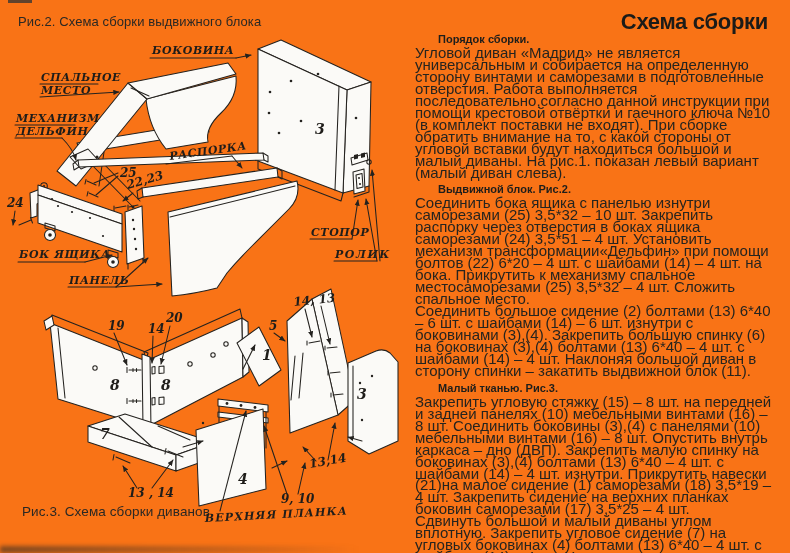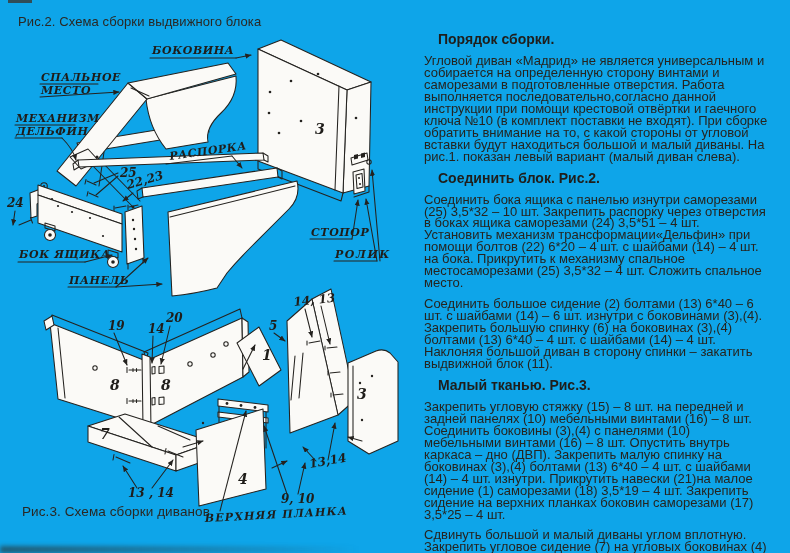--- a/index.html
+++ b/index.html
@@ -1,46 +1,47 @@
 <!DOCTYPE html>
 <html><head>
 <meta charset="utf-8">
 <style>
   html,body{margin:0;padding:0;background:#e8e6e2;}
-  .page{position:relative;width:790px;height:553px;background:#0ea5e9;overflow:hidden;
+  .page{position:relative;width:790px;height:553px;background:#f97316;overflow:hidden;
         font-family:"Liberation Sans",sans-serif;color:#24221f;}
   .caption{position:absolute;font:13px "Liberation Sans",sans-serif;color:#2a2824;letter-spacing:.1px;}
   .fig2-cap{left:18px;top:14px;}
   .fig3-cap{left:22px;top:504px;font-size:13.5px;}
   .doc-title{position:absolute;top:9px;right:22px;font:bold 22px "Liberation Sans",sans-serif;
              color:#1c1b18;letter-spacing:-.3px;}
   .text-col{position:absolute;left:415px;top:33px;width:362px;}
-  .text-col h3{margin:5px 0 1px;font-size:14px;line-height:13px;color:#1f1e1b;padding-left:23px;}
+  .text-col h3{margin:5px 0 1px;font-size:11px;line-height:13px;color:#1f1e1b;padding-left:23px;}
   .text-col section:first-child h3{margin-top:0;}
-  .text-col p{margin:9px;font-size:13px;line-height:11.95px;color:#26241f;}
+  .text-col p{margin:0;font-size:15px;line-height:11.95px;color:#26241f;}
   .scan-mark{position:absolute;left:8px;top:0;width:24px;height:3px;background:#3a3733;opacity:.8;}
   .scan-smudge{position:absolute;left:0;bottom:0;width:360px;height:7px;
         background:linear-gradient(to right, rgba(45,42,38,.6), rgba(45,42,38,0));filter:blur(2px);}
   svg.diagrams{position:absolute;left:0;top:0;}
   .ln{fill:none;stroke:#24221f;stroke-width:1.05;stroke-linejoin:round;stroke-linecap:round;}
   .fc{fill:#fbfaf7;stroke:#24221f;stroke-width:1.05;stroke-linejoin:round;}
   .dt{fill:#24221f;stroke:none;}
   .hw{font:italic 600 11px "DejaVu Serif",serif;fill:#1f1d1a;letter-spacing:.6px;}
   .hw-lg{font:italic 600 14px "DejaVu Serif",serif;fill:#1f1d1a;}
   .hw-num{font:italic 600 12px "DejaVu Serif",serif;fill:#1f1d1a;}
 </style>
 </head>
 <body>
 
 <div class="page">
 
   <div class="scan-mark"></div>
 
   <div class="caption fig2-cap">Рис.2. Схема сборки выдвижного блока</div>
   <div class="caption fig3-cap">Рис.3. Схема сборки диванов.</div>
+  <div class="doc-title">Схема сборки</div>
 
   <svg class="diagrams" width="412" height="553" viewBox="0 0 412 553" xmlns="http://www.w3.org/2000/svg">
     <defs>
       <marker id="ah" viewBox="0 0 8 8" markerWidth="7" markerHeight="7" refX="6.5" refY="3" orient="auto" markerUnits="userSpaceOnUse">
         <path d="M0,0 L7,3 L0,6 Z" fill="#24221f"></path>
       </marker>
     </defs>
 
     <g>
 
@@ -312,21 +313,21 @@
       </g>
     </g>
   </svg>
 
   <div class="text-col">
     <section>
       <h3>Порядок сборки.</h3>
       <p>Угловой диван «Мадрид» не является универсальным и собирается на определенную сторону винтами и саморезами в подготовленные отверстия. Работа выполняется последовательно,согласно данной инструкции при помощи крестовой отвёртки и гаечного ключа №10 (в комплект поставки не входят). При сборке обратить внимание на то, с какой стороны от угловой вставки будут находиться большой и малый диваны. На рис.1. показан левый вариант (малый диван слева).</p>
     </section>
     <section>
-      <h3>Соединить блок. Рис.2.</h3>
+      <h3>Выдвижной блок. Рис.2.</h3>
       <p>Соединить бока ящика с панелью изнутри саморезами (25) 3,5*32 – 10 шт. Закрепить распорку через отверстия в боках ящика саморезами (24) 3,5*51 – 4 шт. Установить механизм трансформации«Дельфин» при помощи болтов (22) 6*20 – 4 шт. с шайбами (14) – 4 шт. на бока. Прикрутить к механизму спальное местосаморезами (25) 3,5*32 – 4 шт. Сложить спальное место.</p>
     </section>
     <section>
       <p>Соединить большое сидение (2) болтами (13) 6*40 – 6 шт. с шайбами (14) – 6 шт. изнутри с боковинами (3),(4). Закрепить большую спинку (6) на боковинах (3),(4) болтами (13) 6*40 – 4 шт. с шайбами (14) – 4 шт. Наклоняя большой диван в сторону спинки – закатить выдвижной блок (11).</p>
     </section>
     <section>
       <h3>Малый тканью. Рис.3.</h3>
       <p>Закрепить угловую стяжку (15) – 8 шт. на передней и задней панелях (10) мебельными винтами (16) – 8 шт. Соединить боковины (3),(4) с панелями (10) мебельными винтами (16) – 8 шт. Опустить внутрь каркаса – дно (ДВП). Закрепить малую спинку на боковинах (3),(4) болтами (13) 6*40 – 4 шт. с шайбами (14) – 4 шт. изнутри. Прикрутить навески (21)на малое сидение (1) саморезами (18) 3,5*19 – 4 шт. Закрепить сидение на верхних планках боковин саморезами (17) 3,5*25 – 4 шт.</p>
     </section>
     <section>

